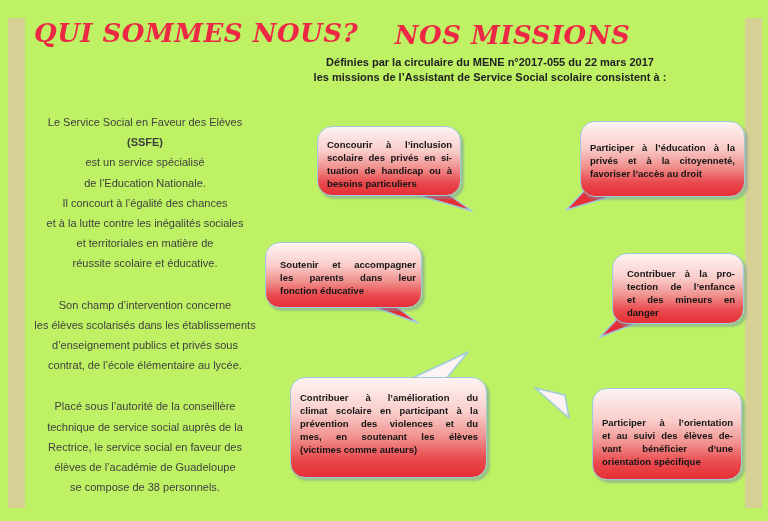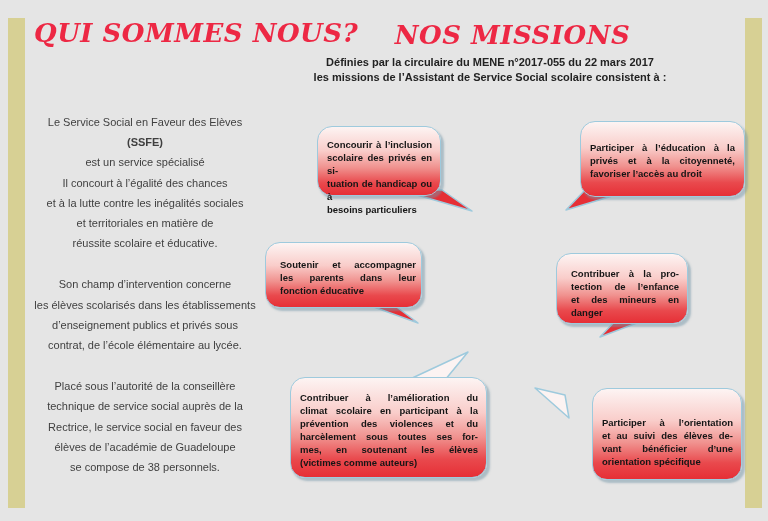--- a/index.html
+++ b/index.html
@@ -1,17 +1,17 @@
 <!DOCTYPE html>
 <html><head>
 <meta charset="utf-8">
 <style>
   html,body{margin:0;padding:0;background:#ffffff;}
   .canvas{
-    position:relative;width:768px;height:521px;background:#e5e5e5;
+    position:relative;width:768px;height:521px;background:#bef264;
     font-family:"Liberation Sans",sans-serif;overflow:hidden;
   }
   .side-bar{position:absolute;top:18px;width:17px;height:490px;background:#d7d094;}
   .side-bar.left{left:8px;}
   .side-bar.right{left:745px;}
 
   .script-title{
     position:absolute;color:#ed2844;
     font-family:"DejaVu Serif",serif;font-style:italic;font-weight:bold;
     font-size:26px;letter-spacing:0.5px;white-space:nowrap;
@@ -35,24 +35,24 @@
   .bubble{
     position:absolute;box-sizing:border-box;
     border:1.5px solid #9ecadd;border-radius:15px;
     background:linear-gradient(180deg,#fdf4f3 0%,#f9cdca 35%,#f0918e 60%,#e9494d 82%,#e62f36 100%);
     box-shadow:2.5px 3px 2px rgba(115,150,168,0.5);
     color:#151515;font-weight:bold;font-size:9.5px;line-height:13px;
   }
   .bubble .tline{text-align:justify;text-align-last:justify;}
   .bubble .tline.last{text-align-last:left;}
 
-  #bubble-0{left:317px;top:126px;width:124px;height:70px;padding:11px 8px 4px 9px;}
+  #bubble-0{left:317px;top:126px;width:144px;height:70px;padding:11px 8px 4px 9px;}
   #bubble-1{left:580px;top:121px;width:165px;height:76px;padding:19px 9px 0 9px;}
   #bubble-2{left:265px;top:242px;width:157px;height:66px;padding:15px 5px 0 14px;}
-  #bubble-3{left:556px;top:253px;width:132px;height:71px;padding:13px 8px 0 14px;}
+  #bubble-3{left:612px;top:253px;width:132px;height:71px;padding:13px 8px 0 14px;}
   #bubble-4{left:290px;top:377px;width:197px;height:101px;padding:13px 8px 0 9px;}
   #bubble-5{left:592px;top:388px;width:150px;height:92px;padding:27px 8px 0 9px;}
 
   #tails{position:absolute;left:0;top:0;pointer-events:none;}
 </style>
 </head>
 <body>
 
 <div class="canvas">
 
@@ -66,20 +66,21 @@
   <div class="subtitle">
     <div>Définies par la circulaire du MENE n°2017-055 du 22 mars 2017</div>
     <div>les missions de l’Assistant de Service Social scolaire consistent à :</div>
   </div>
 
   <div class="leftcol">
     <div id="para-0" class="para">
         <div class="tline">Le Service Social en Faveur des Elèves</div>
         <div class="tline">(SSFE)</div>
         <div class="tline">est un service spécialisé</div>
+        <div class="tline">de l’Education Nationale.</div>
         <div class="tline">Il concourt à l’égalité des chances</div>
         <div class="tline">et à la lutte contre les inégalités sociales</div>
         <div class="tline">et territoriales en matière de</div>
         <div class="tline last">réussite scolaire et éducative.</div>
       </div>
     <div id="para-1" class="para">
         <div class="tline">Son champ d’intervention concerne</div>
         <div class="tline">les élèves scolarisés dans les établissements</div>
         <div class="tline">d’enseignement publics et privés sous</div>
         <div class="tline last">contrat, de l’école élémentaire au lycée.</div>
@@ -121,21 +122,20 @@
   <div id="bubble-3" class="bubble">
       <div class="tline">Contribuer à la pro-</div>
       <div class="tline">tection de l’enfance</div>
       <div class="tline">et des mineurs en</div>
       <div class="tline last">danger</div>
     </div>
   <div id="bubble-4" class="bubble">
       <div class="tline">Contribuer à l’amélioration du</div>
       <div class="tline">climat scolaire en participant à la</div>
       <div class="tline">prévention des violences et du</div>
-      <div class="tline">harcèlement sous toutes ses for-</div>
       <div class="tline">mes, en soutenant les élèves</div>
       <div class="tline last">(victimes comme auteurs)</div>
     </div>
   <div id="bubble-5" class="bubble">
       <div class="tline">Participer à l’orientation</div>
       <div class="tline">et au suivi des élèves de-</div>
       <div class="tline">vant bénéficier d’une</div>
       <div class="tline last">orientation spécifique</div>
     </div>
 

